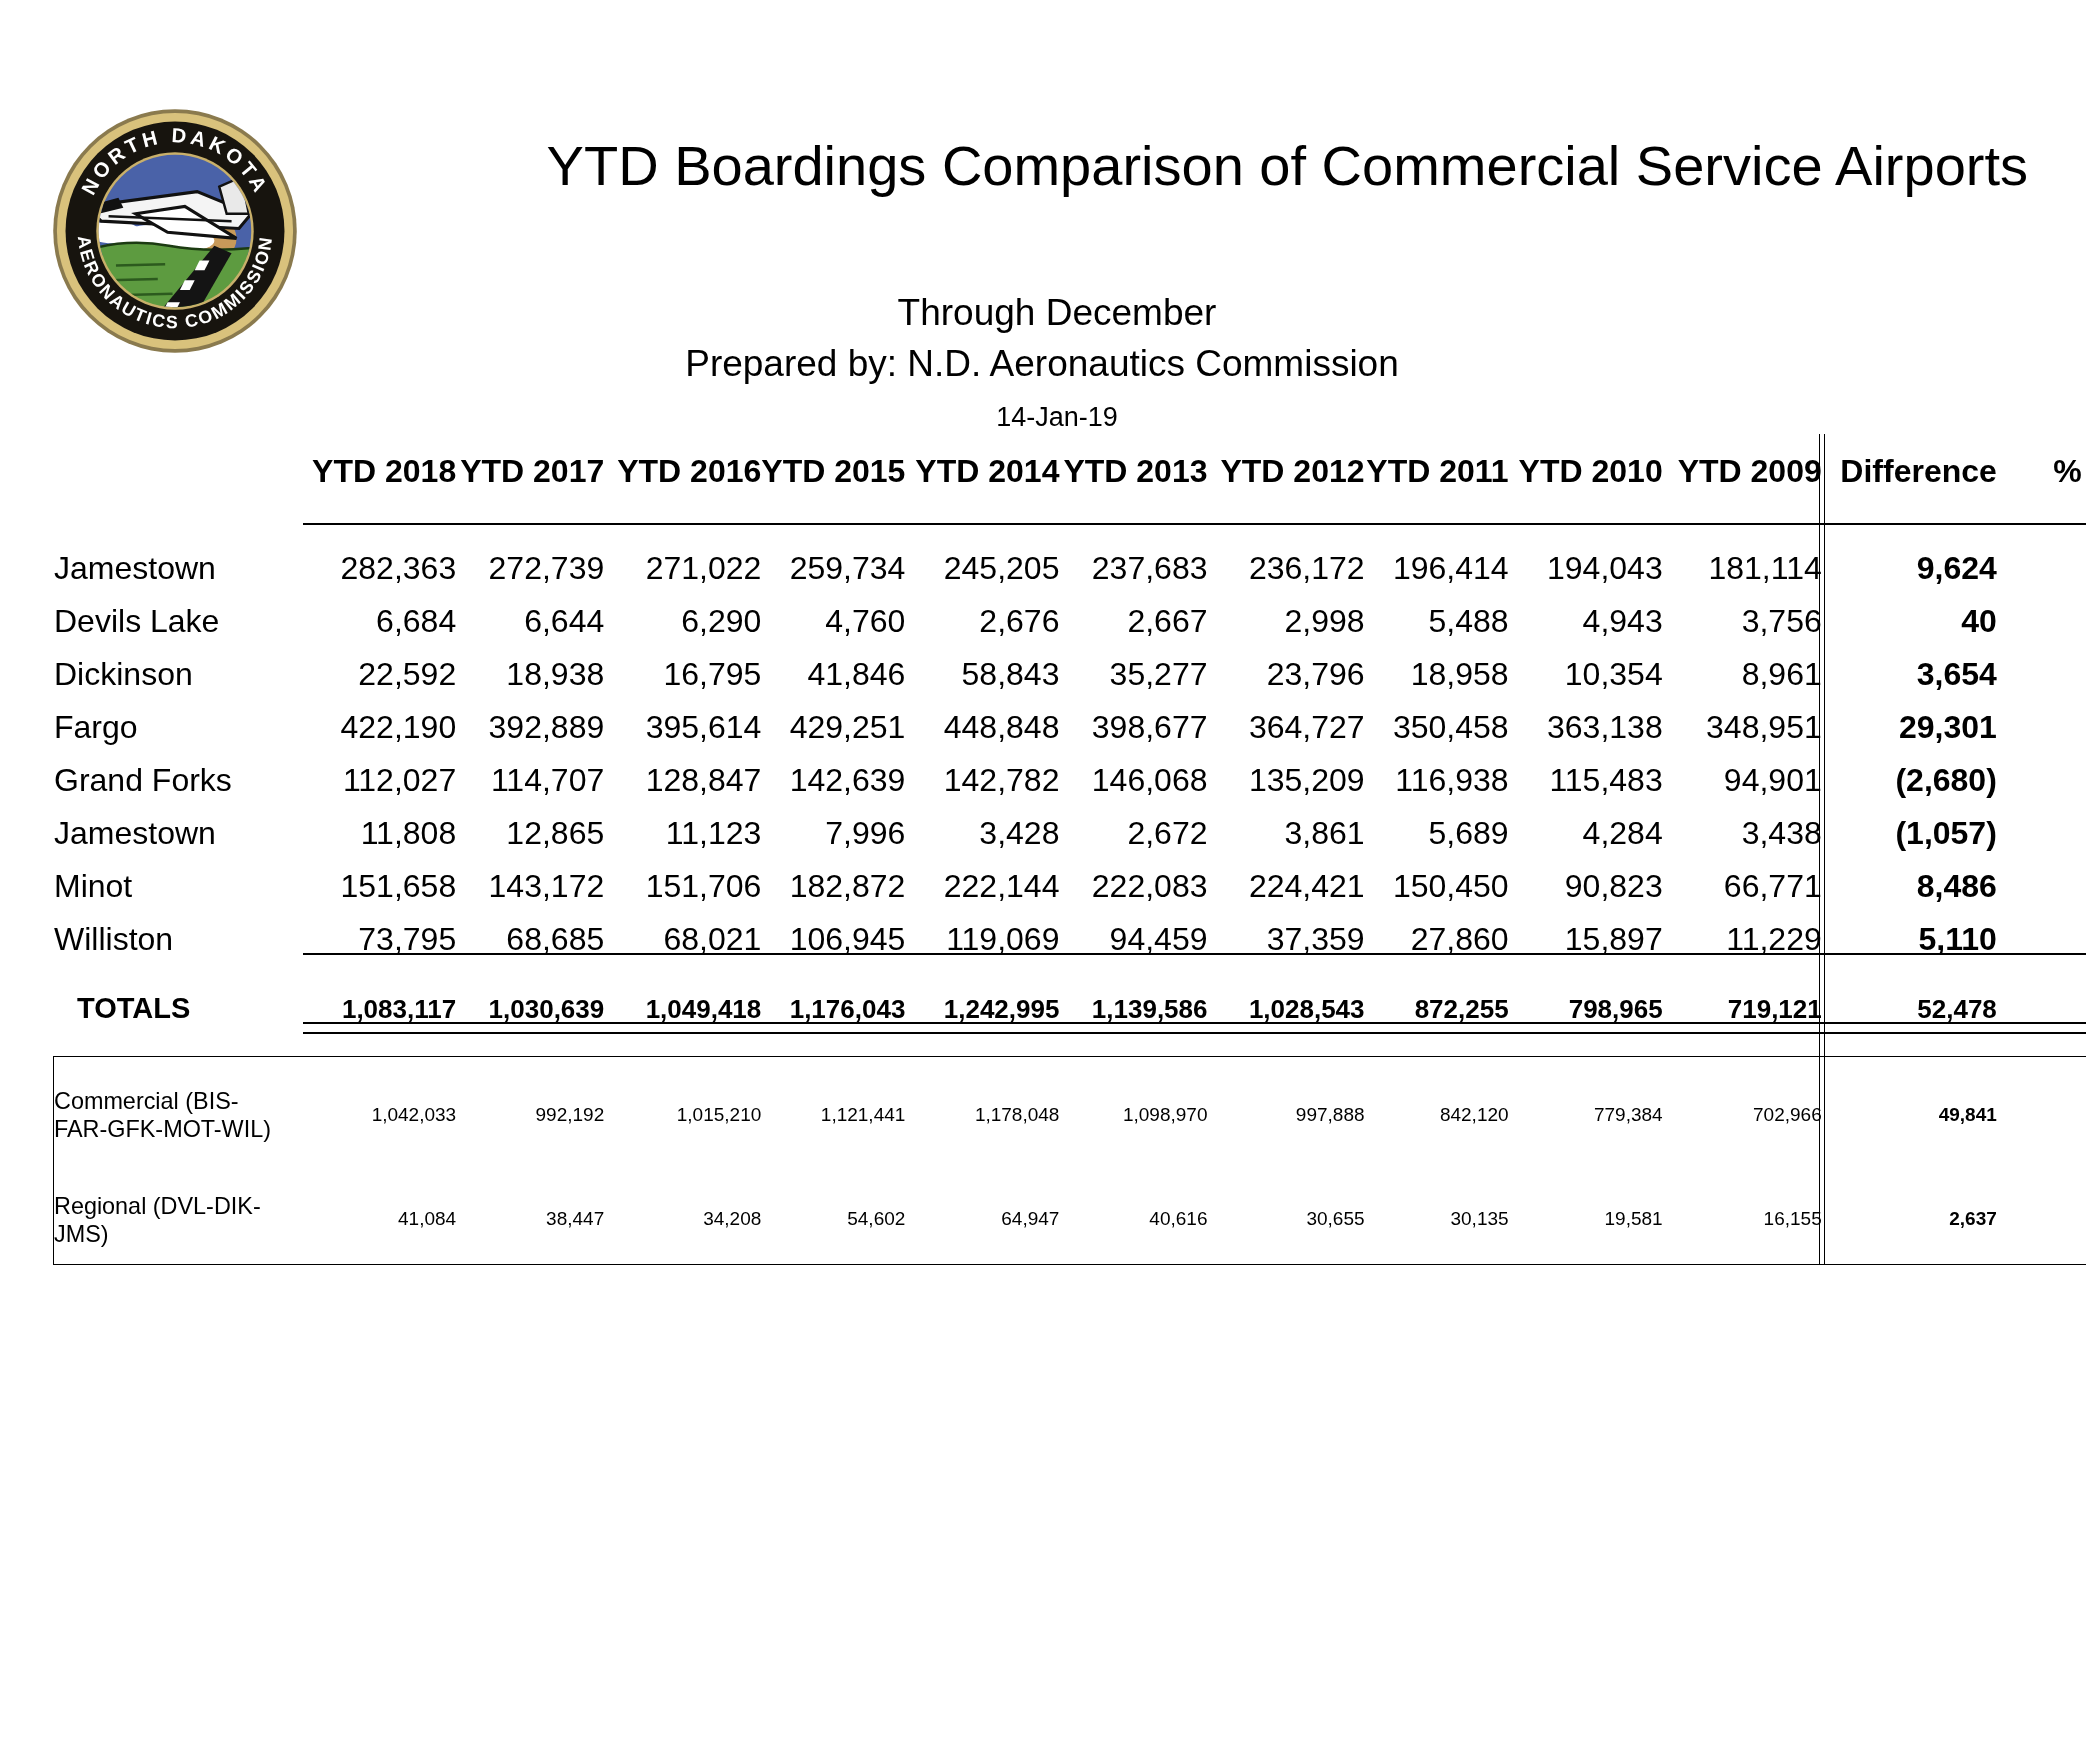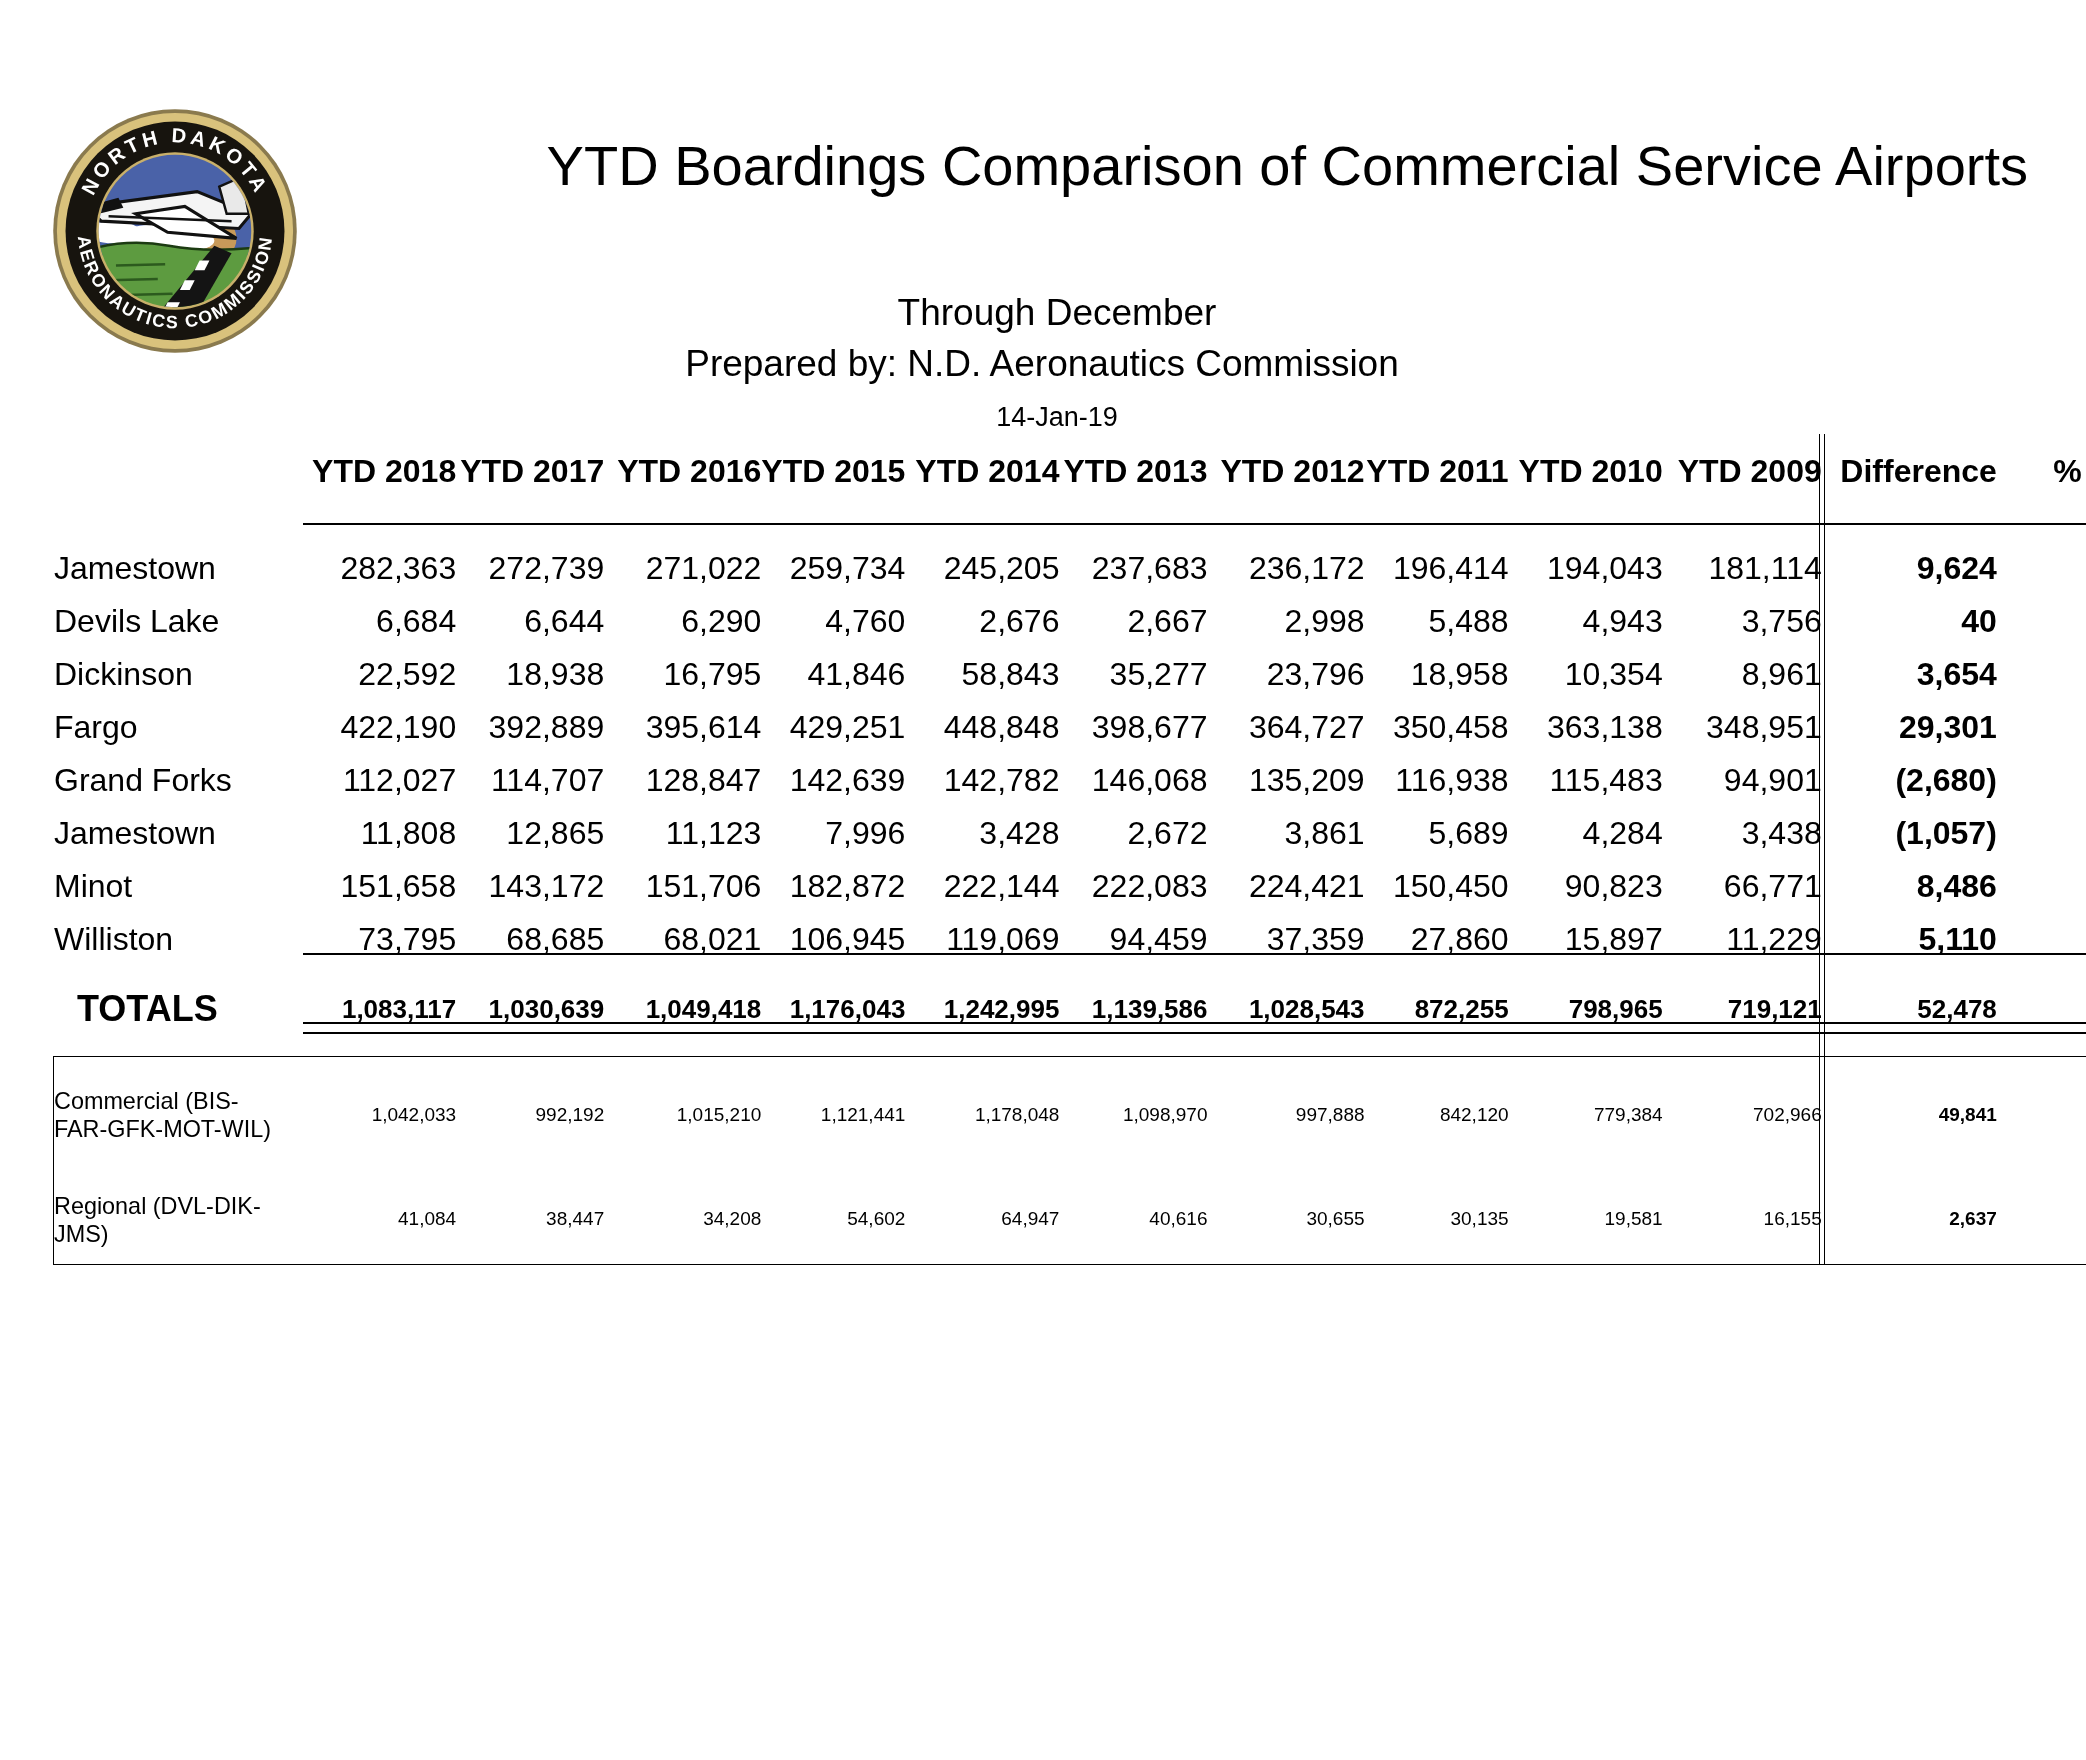--- a/index.html
+++ b/index.html
@@ -32,21 +32,21 @@
   th{font-weight:bold;font-size:33px;text-align:right;}
   td.lbl, th.lbl{text-align:left;padding-left:10.4px;}
   td.num, th.num{text-align:right;padding-right:4.2px;}
   td.c9, th.c9{padding-right:23px;}
   td.diff, th.diff{padding-right:12.5px;}
   td.pct, th.pct{padding-right:5px;}
   tr.r{height:53px;}
   tr.r td.diff, tr.r td.pct{font-weight:bold;}
   tr.totals{height:53px;}
   tr.totals td{font-weight:bold;font-size:26px;}
-  tr.totals td.lbl{font-size:36px;padding-left:23px;}
+  tr.totals td.lbl{font-size:29px;padding-left:23px;}
   tr.grp{height:117px;}
   tr.grp:last-child{height:92px;}
   tr.grp td{font-size:19px;}
   tr.grp td.lbl{
     font-size:23.4px;white-space:normal;line-height:1.2;padding-right:16.7px;
   }
   tr.grp td.diff, tr.grp td.pct{font-weight:bold;}
   tr.spacer td{font-size:0;line-height:0;}
 
   

